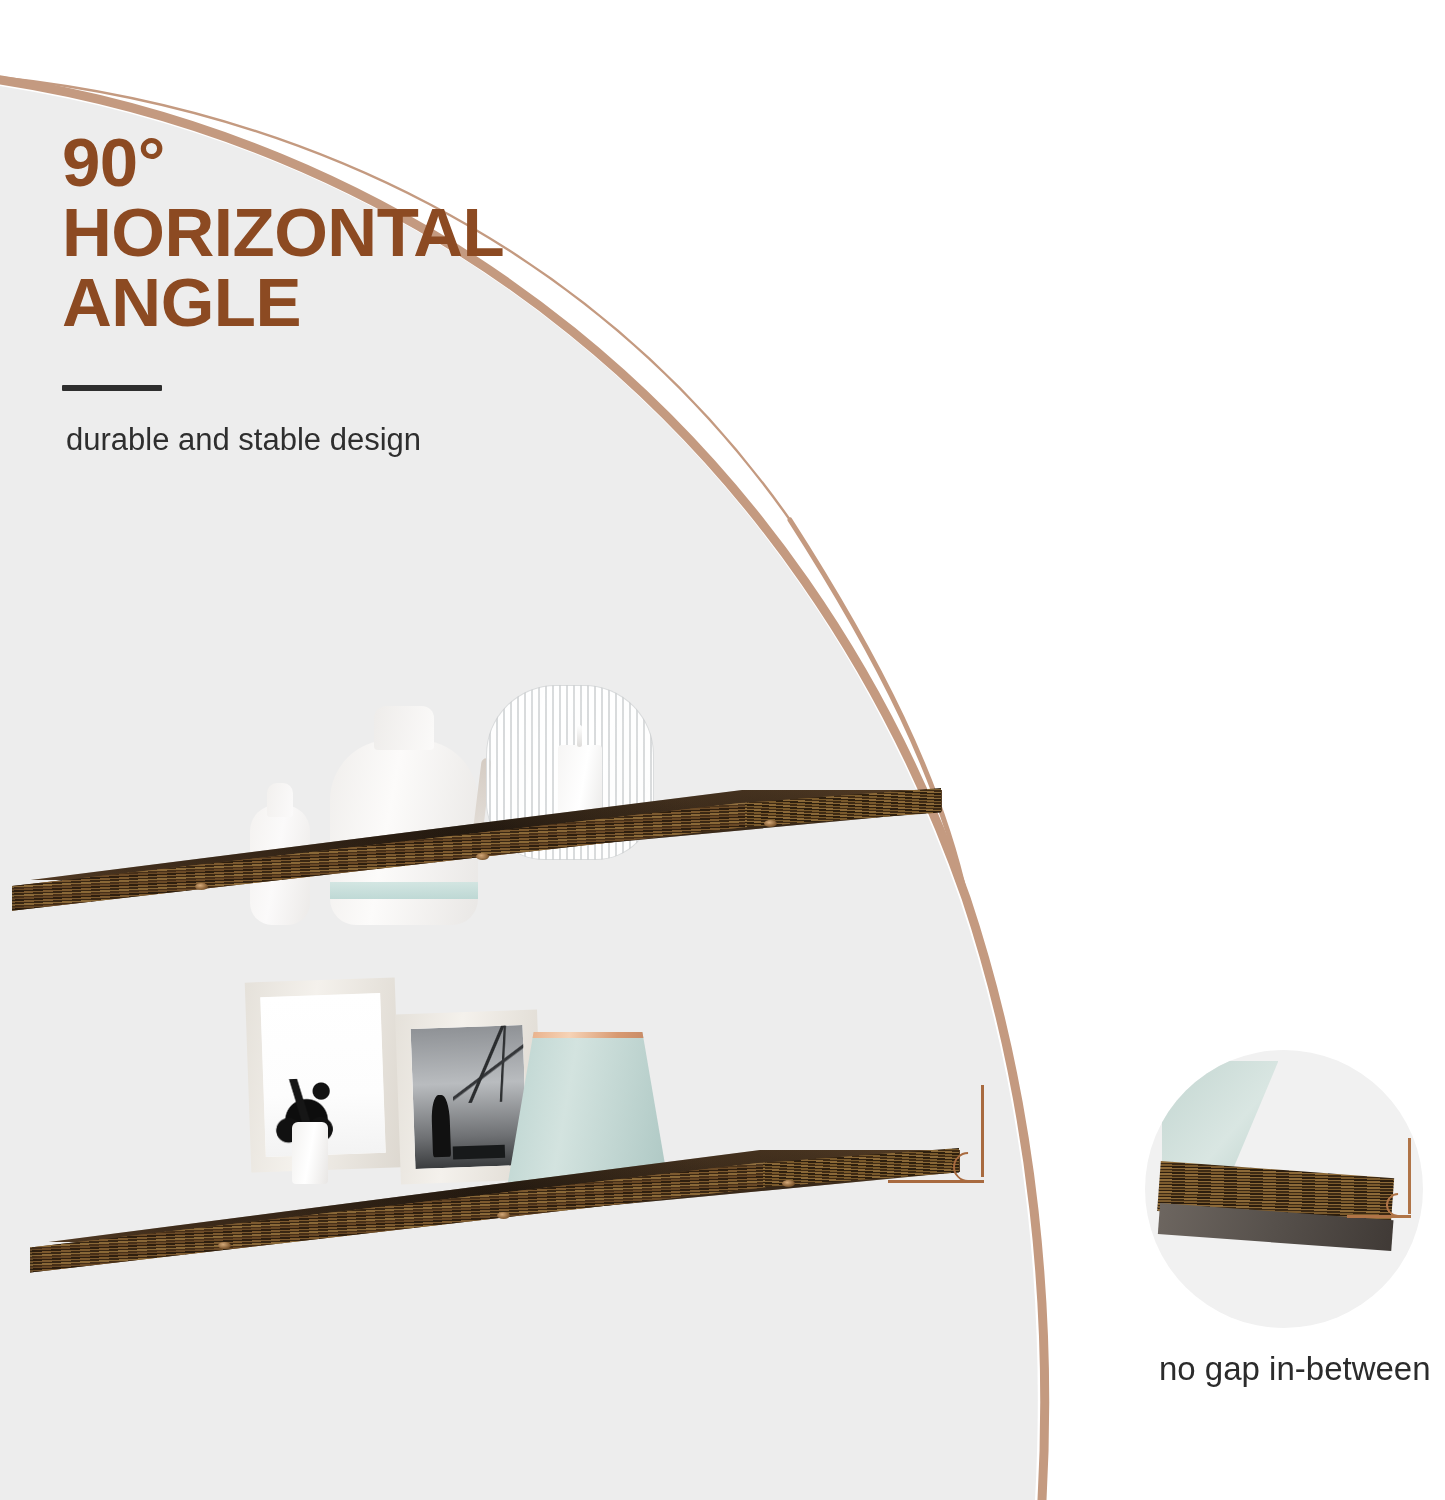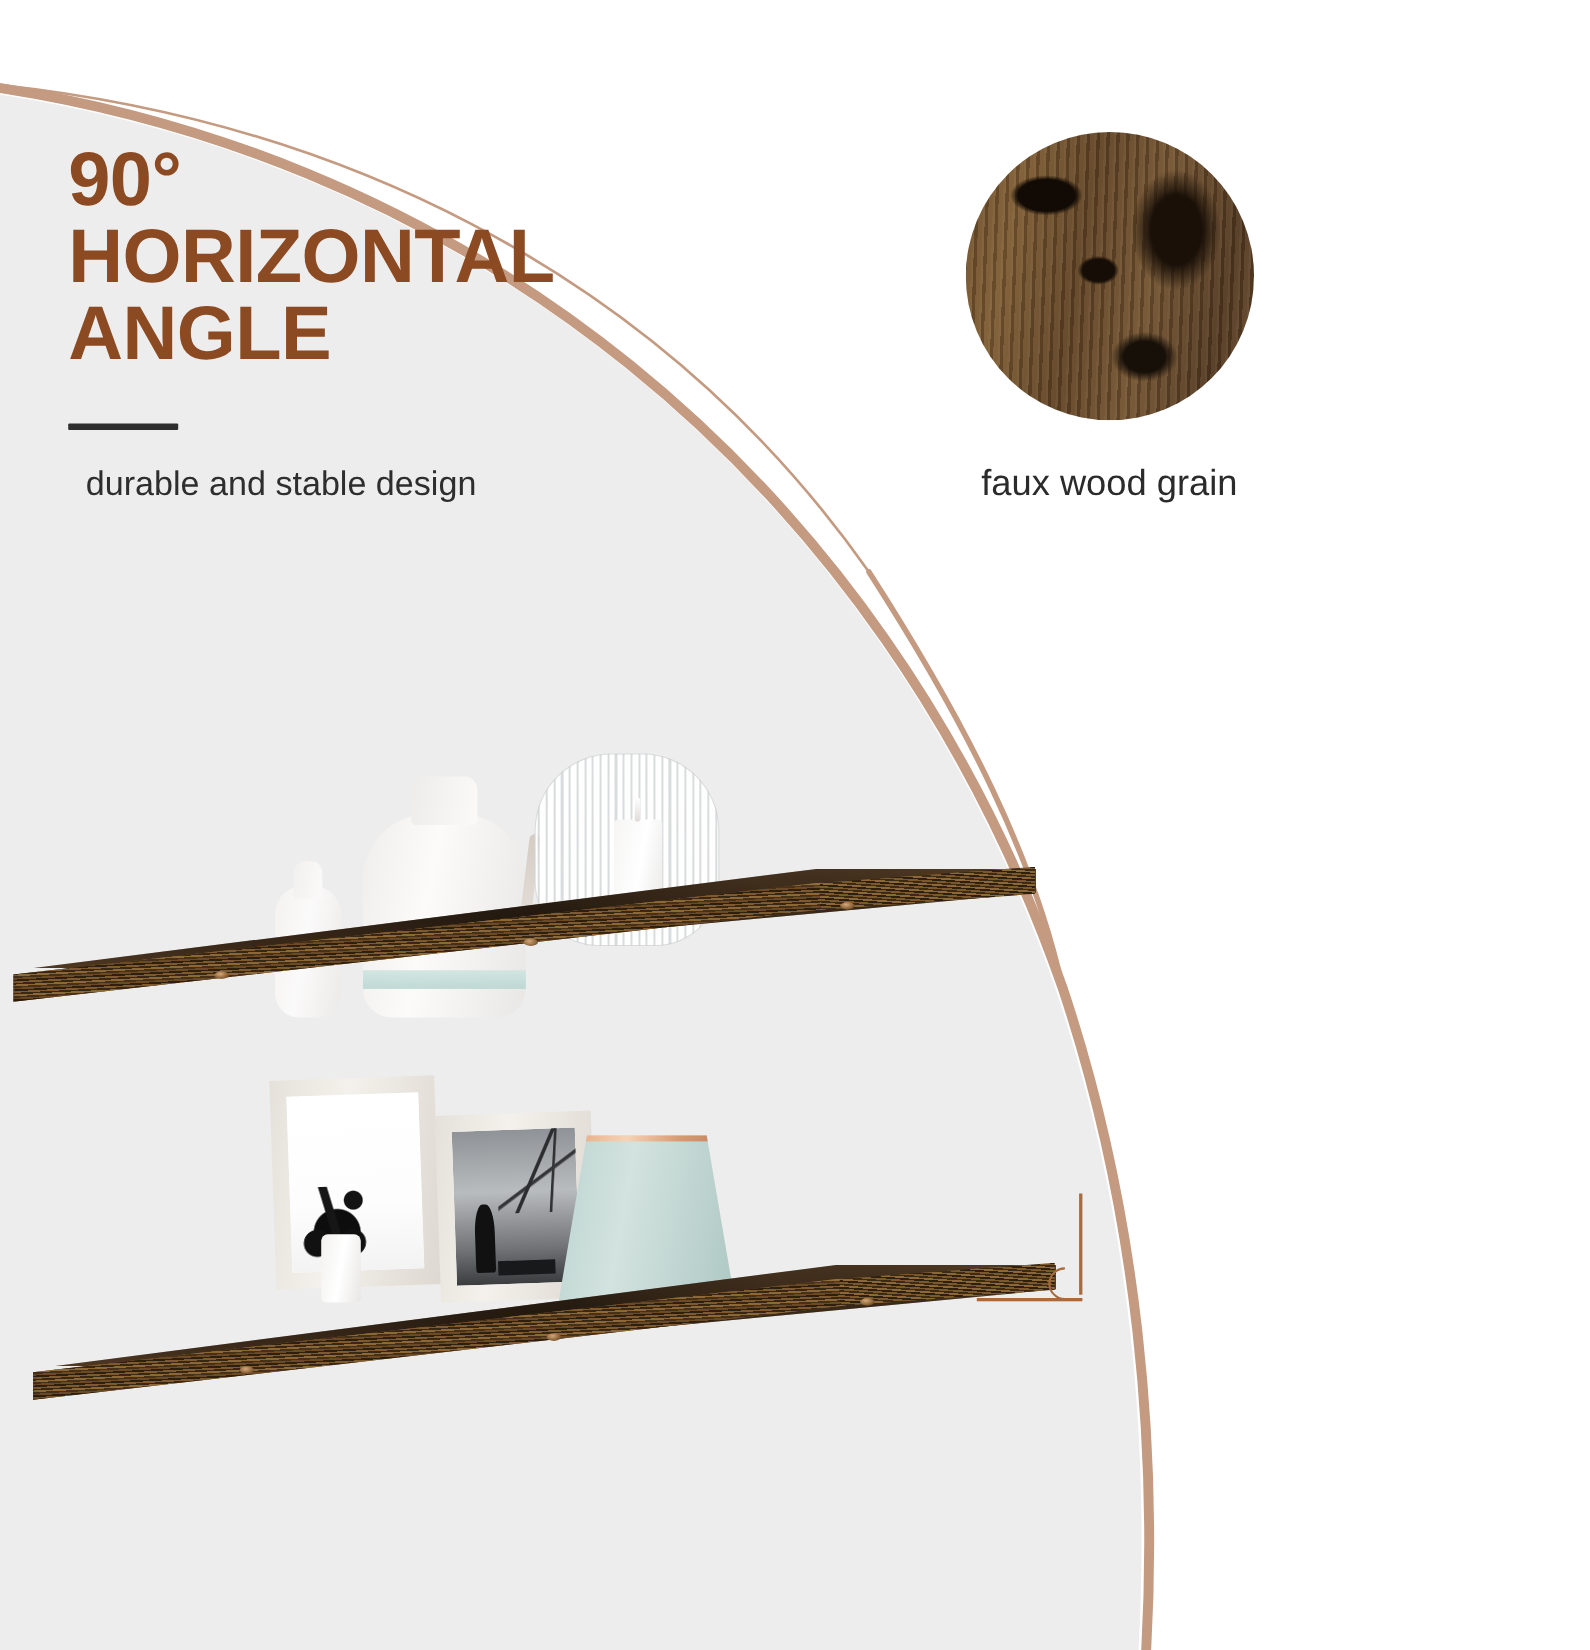--- a/index.html
+++ b/index.html
@@ -31,21 +31,21 @@
     white-space:pre-line;
   }
   .rule{
     width:100px;height:6px;background:#2e2e2e;
     margin-top:47px;margin-bottom:32px;border-radius:1px;
   }
   .subhead{
     color:#2e2e2e;
     font-size:31px;
     line-height:34px;
-    margin:16px;
+    margin:4px;
     font-weight:400;
   }
 
   
   .shelf-scene{position:absolute;left:0;top:500px;width:1000px;height:830px;}
 
   .shelf{position:absolute;}
 
   .shelf-top-face{
     position:absolute;
@@ -388,22 +388,31 @@
     </div>
 
     <div class="angle-marker" style="left:888px;top:585px;width:96px;height:98px;">
       <div class="vline" style="right:0;top:0;width:3px;height:92px;"></div>
       <div class="hline" style="left:0;bottom:0;width:96px;height:3px;"></div>
       <div class="arc" style="right:1px;bottom:1px;width:26px;height:26px;transform:rotate(45deg);"></div>
     </div>
 
   </div>
 
-  <div class="callout" style="left:878px;top:120px;width:270px;height:360px;">
-    <div class="circle" style="left:0;top:0;width:262px;height:262px;">
-      <div class="wood-swatch"></div>
+
+
+  <div class="callout" style="left:1145px;top:1050px;width:300px;height:390px;">
+    <div class="circle" style="left:0;top:0;width:278px;height:278px;">
+      <div class="gap-img">
+        <div class="wall-mint"></div>
+        <div class="board-edge"></div>
+        <div class="board-under"></div>
+        <div class="angle" style="right:12px;top:88px;width:64px;height:80px;">
+          <div class="v" style="right:0;top:0;width:3px;height:76px;"></div>
+          <div class="h" style="left:0;bottom:0;width:64px;height:3px;"></div>
+          <div class="a" style="right:1px;bottom:1px;width:20px;height:20px;transform:rotate(45deg);"></div>
+        </div>
+      </div>
     </div>
-    <div class="caption" style="left:14px;top:300px;">faux wood grain</div>
+    <div class="caption" style="left:14px;top:300px;">no gap in-between</div>
   </div>
 
-
-
 </div>
 
 </body></html>

